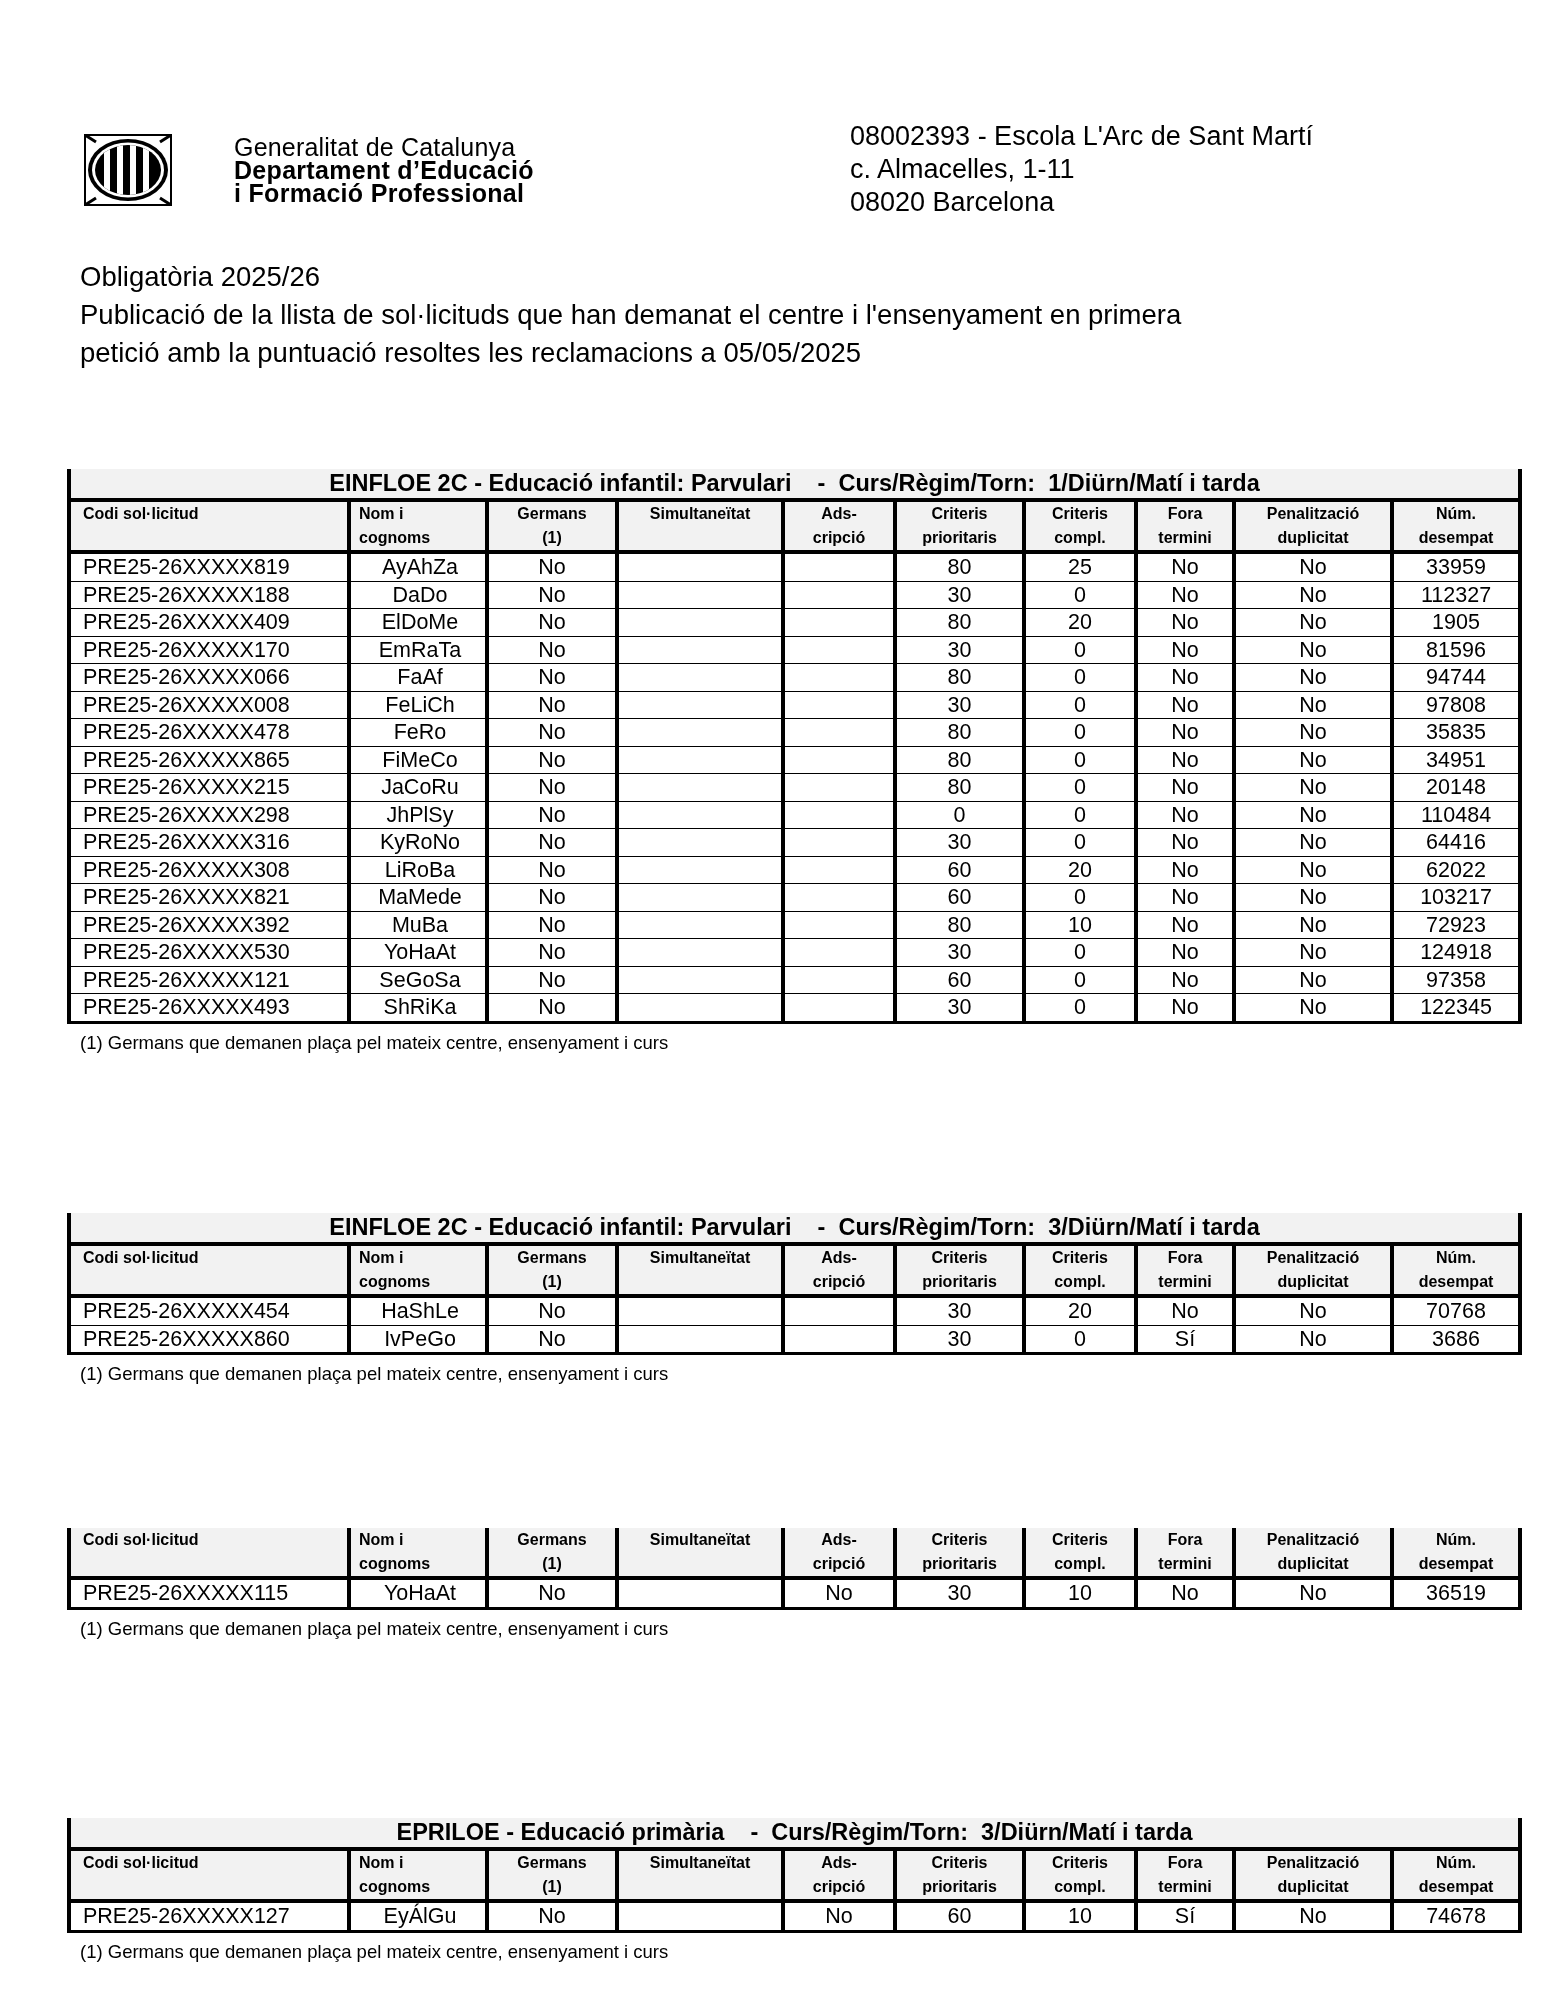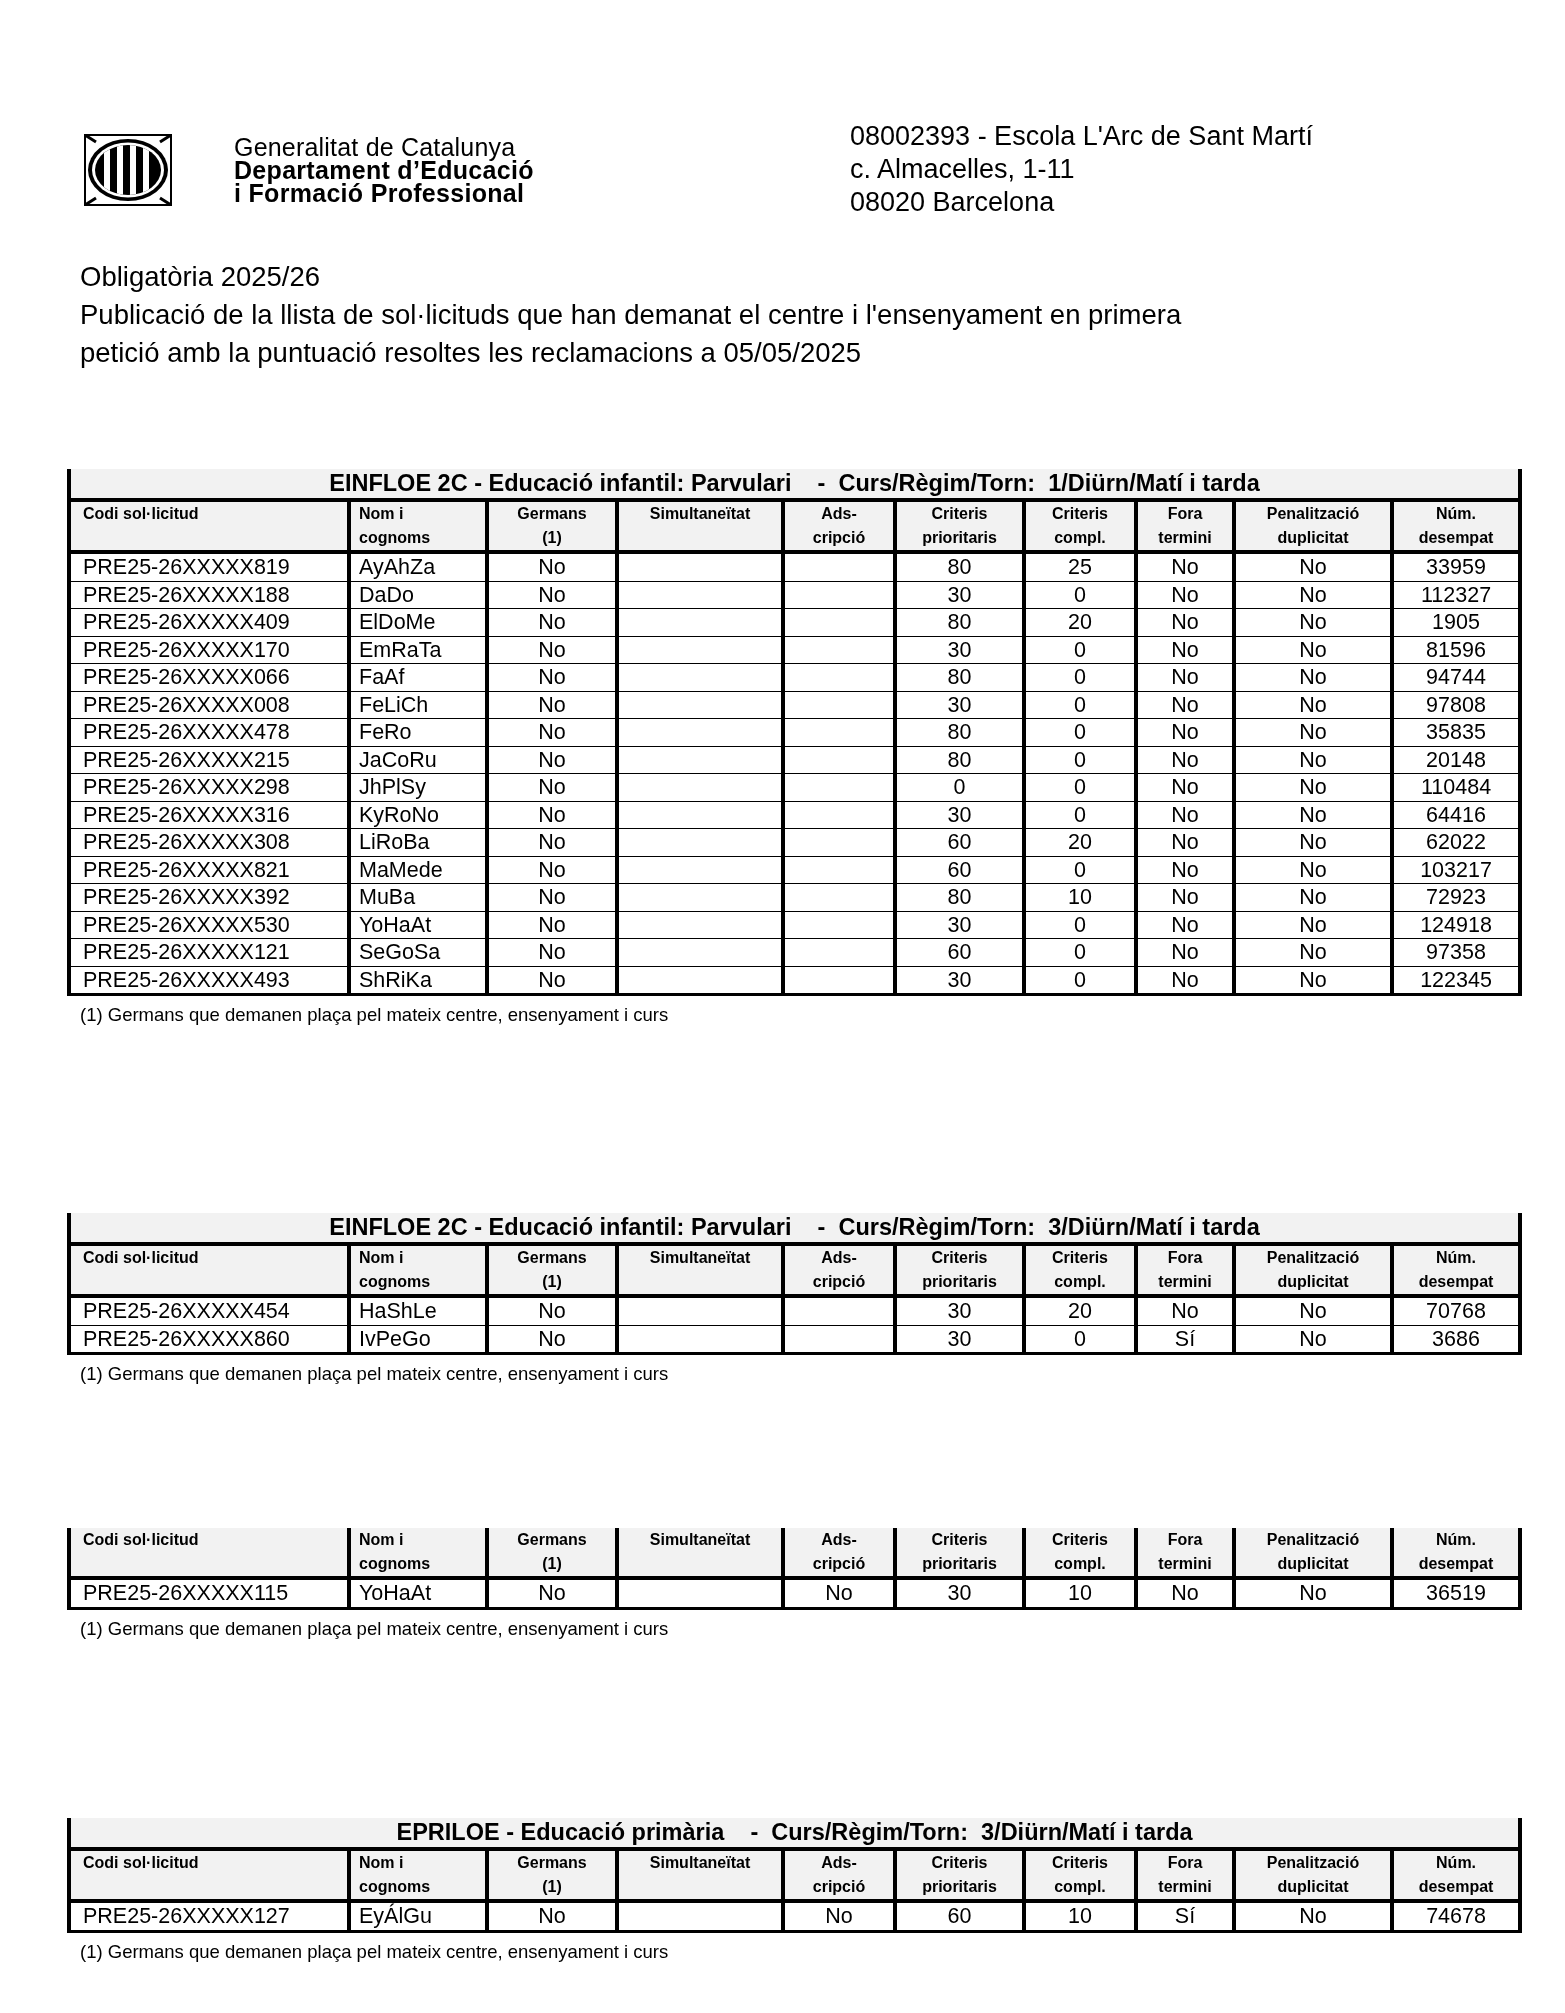--- a/index.html
+++ b/index.html
@@ -46,21 +46,21 @@
   .head-row th.left { text-align: left; padding-left: 12px; }
   .head-row th.mid { text-align: left; padding-left: 8px; }
   .head-row th span { display: block; }
 
   .data-row td {
     border-left: 4px solid #000; border-right: 4px solid #000;
     border-bottom: 1.5px solid #000; height: 26.5px; padding: 0 4px;
     line-height: 26px; text-align: center; white-space: nowrap; font-size: 21.5px;
   }
   .data-row td.left { text-align: left; padding-left: 12px; }
-  .data-row td.name { text-align: left; padding-left: 8px; }
+  .data-row td.name { text-align: center; padding-left: 8px; }
   .data-row:last-child td { border-bottom: 3px solid #000; }
 
   .footnote { font-size: 18.5px; padding-left: 13px; margin-top: 8px; line-height: 22px; white-space: nowrap; }
 </style>
 </head>
 <body>
 
 <div class="logo-wrap">
   <svg class="logo-mark" viewBox="0 0 88 72">
     <rect x="1" y="1" width="86" height="70" fill="none" stroke="#000" stroke-width="2"></rect>
@@ -237,20 +237,32 @@
           <td>No</td>
           <td></td>
           <td></td>
           <td>80</td>
           <td>0</td>
           <td>No</td>
           <td>No</td>
           <td>35835</td>
         </tr>
         <tr class="data-row">
+          <td class="left">PRE25-26XXXXX865</td>
+          <td class="name">FiMeCo</td>
+          <td>No</td>
+          <td></td>
+          <td></td>
+          <td>80</td>
+          <td>0</td>
+          <td>No</td>
+          <td>No</td>
+          <td>34951</td>
+        </tr>
+        <tr class="data-row">
           <td class="left">PRE25-26XXXXX215</td>
           <td class="name">JaCoRu</td>
           <td>No</td>
           <td></td>
           <td></td>
           <td>80</td>
           <td>0</td>
           <td>No</td>
           <td>No</td>
           <td>20148</td>

